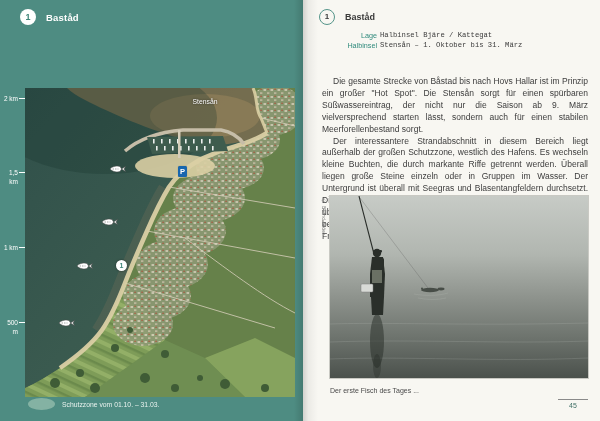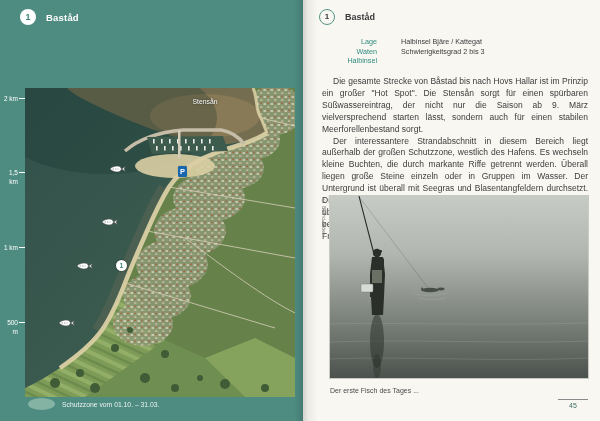--- a/index.html
+++ b/index.html
@@ -27,24 +27,24 @@
     box-shadow:0 0 2px rgba(0,0,0,.55);}
   .parking{position:absolute;left:153px;top:78px;width:9px;height:11px;background:#1766AE;border-radius:1.5px;
     color:#fff;font-size:7.5px;font-weight:700;line-height:11px;text-align:center;box-shadow:0 0 1px rgba(0,0,0,.4);}
   .legend-zone{position:absolute;left:28px;top:398px;width:27px;height:12px;border-radius:50%;background:#84B2A3;}
   .legend-text{position:absolute;left:62px;top:401px;color:#E9F2EE;font-size:6.8px;}
   
   .page-right{position:absolute;left:303px;top:0;width:297px;height:421px;background:#F8F7F2;color:#3B3B3B;}
   .rp-circle{position:absolute;left:16px;top:9px;width:14px;height:14px;border-radius:50%;
     border:1px solid #55958A;color:#3B3B3B;font-size:8px;font-weight:700;line-height:14px;text-align:center;}
   .rp-title{position:absolute;left:42px;top:12px;font-size:9px;font-weight:700;color:#3A3A3A;}
-  .info{position:absolute;left:10px;top:37px;font-size:7.2px;line-height:9.7px;}
+  .info{position:absolute;left:10px;top:31px;font-size:7.2px;line-height:9.7px;}
   .info-row{display:flex;}
   .ilabel{width:64px;text-align:right;color:#2F8A7C;flex:0 0 auto;}
-  .ivalue{margin-left:24px;color:#3B3B3B;}
+  .ivalue{margin-left:3px;color:#3B3B3B;font-family:Liberation Mono, monospace;}
   .body{position:absolute;left:19px;top:76px;width:266px;font-size:8.5px;line-height:11.9px;
     text-align:justify;color:#3C3C3C;}
   .body p{margin:0;text-indent:11px;}
   .photo-wrap{position:absolute;left:27px;top:196px;width:258px;height:182px;outline:1px solid #C9C9C3;}
   .photo-wrap svg{display:block;}
   .credit{position:absolute;left:18px;top:199px;height:70px;writing-mode:vertical-rl;
     font-size:4.8px;color:#6a6a6a;letter-spacing:.3px;}
   .caption{position:absolute;left:27px;top:387px;font-size:7px;color:#4A4A4A;}
   .pagenum{position:absolute;left:255px;top:399px;width:30px;border-top:1px solid #8a8a8a;
     text-align:center;font-size:7px;color:#3F6F66;padding-top:2px;}
@@ -229,25 +229,22 @@
 
     <div class="rp-circle">1</div>
     <div class="rp-title">Baståd</div>
 
     <div class="info">
       <div class="info-row">
         <span class="ilabel">Lage</span>
         <span class="ivalue">Halbinsel Bjäre / Kattegat</span>
       </div>
       <div class="info-row">
-        <span class="ilabel">Waten</span>
-        <span class="ivalue">Schwierigkeitsgrad 2 bis 3</span>
-      </div>
-      <div class="info-row">
         <span class="ilabel">Halbinsel</span>
+        <span class="ivalue">Stensån – 1. Oktober bis 31. März</span>
       </div>
     </div>
 
     <div class="body">
       <p>Die gesamte Strecke von Båstad bis nach Hovs Hallar ist im Prinzip ein großer "Hot Spot". Die Stensån sorgt für einen spürbaren Süßwassereintrag, der nicht nur die Saison ab 9. März vielversprechend starten lässt, sondern auch für einen stabilen Meerforellenbestand sorgt.</p>
       <p>Der interessantere Strandabschnitt in diesem Bereich liegt außerhalb der großen Schutzzone, westlich des Hafens. Es wechseln kleine Buchten, die durch markante Riffe getrennt werden. Überall liegen große Steine einzeln oder in Gruppen im Wasser. Der Untergrund ist überall mit Seegras und Blasentangfeldern durchsetzt. Die Meerforellen finden hier beste Jagdbedingungen und können überall auftauchen. Waten Sie nicht zu weit raus. Ist das Wasser bewegt und leicht angetrübt, kommen die Fische besonders im Frühjahr dicht unter Land.</p>
     </div>
 
     <div class="credit">© Bernd Bröer</div>
 

